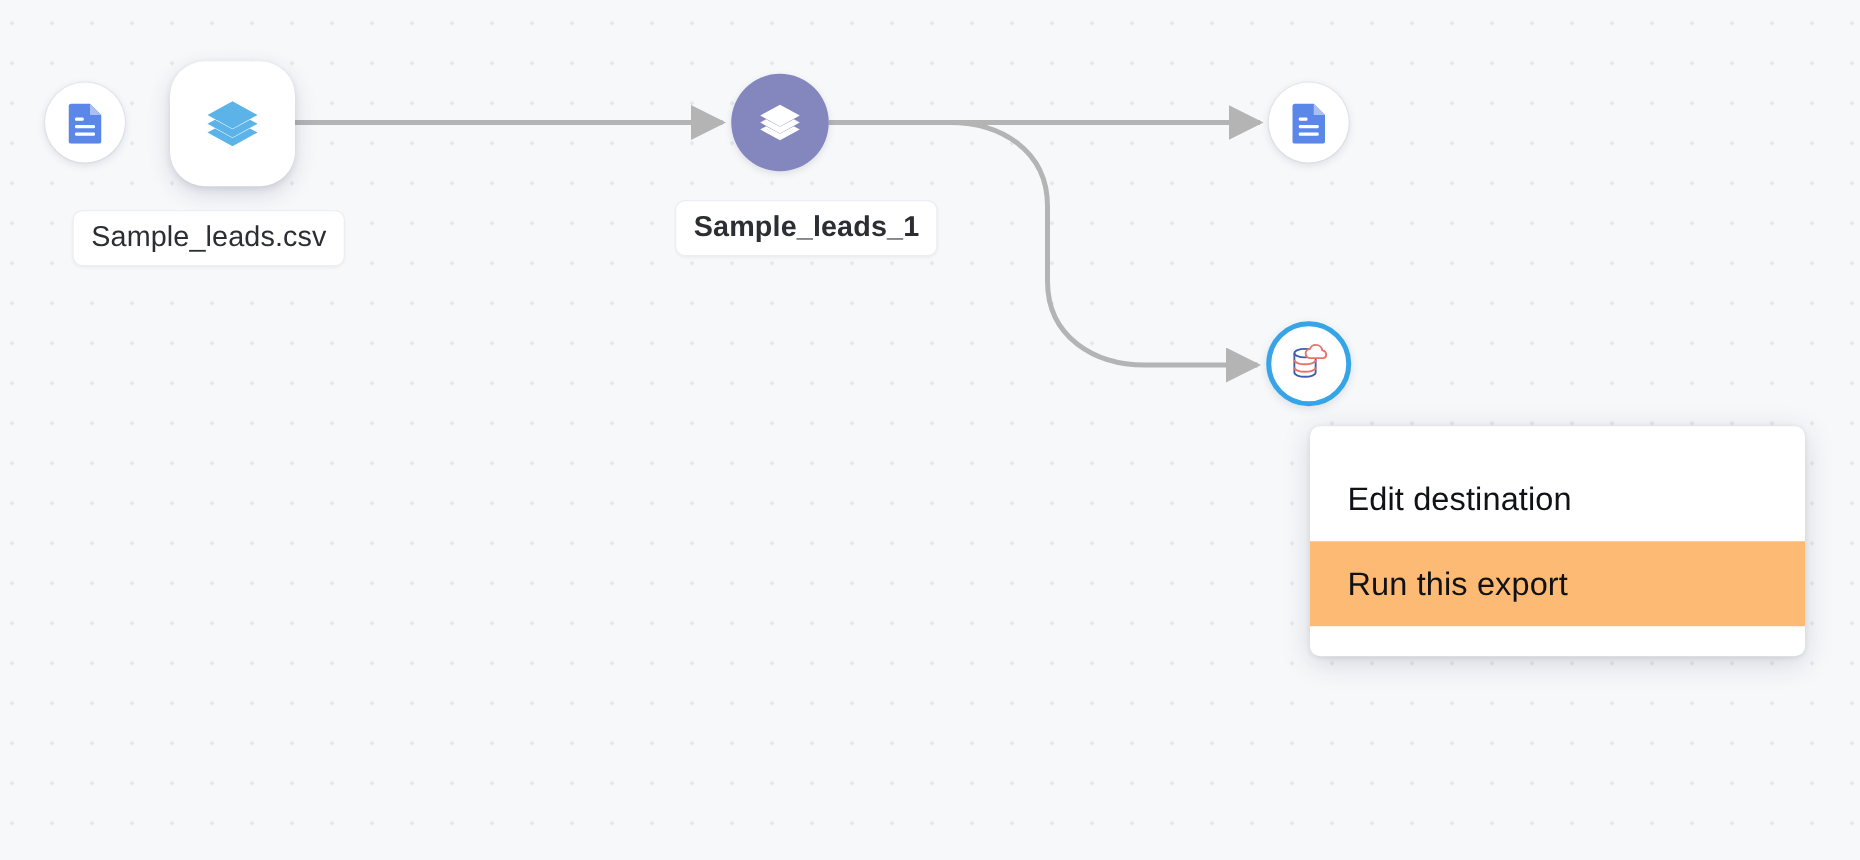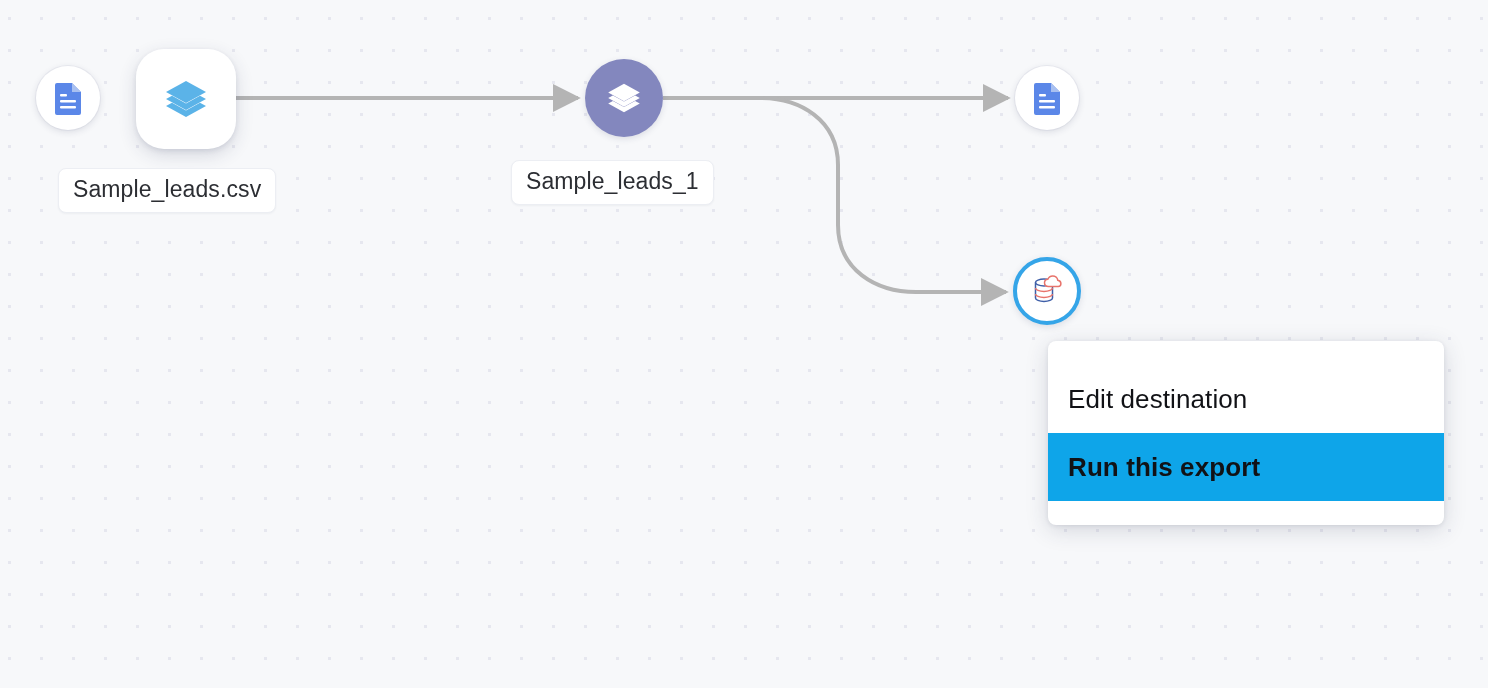--- a/index.html
+++ b/index.html
@@ -112,51 +112,51 @@
     letter-spacing: 0.1px;
     padding: 9px 14px 11px 14px;
     white-space: nowrap;
     box-shadow: 0 1px 2px rgba(42,50,85,0.05);
   }
   #label-source {
     left: 58px;
     top: 168px;
   }
   #label-transform {
-    left: 511px;
+    left: 540px;
     top: 160px;
+    font-weight: bold;
   }
 
   
   #context-menu {
     position: absolute;
     left: 1048px;
     top: 341px;
     width: 396px;
     background: #ffffff;
     border-radius: 8px;
     box-shadow: 0 5px 22px rgba(40, 48, 80, 0.17), 0 1px 4px rgba(40,48,80,0.10);
     padding: 24px 0 24px 0;
     overflow: hidden;
   }
   .menu-item {
     box-sizing: border-box;
     height: 68px;
     display: flex;
     align-items: center;
-    padding: 0 20px;
+    padding: 0 30px;
     font-size: 26px;
     color: #111216;
     letter-spacing: 0.1px;
     cursor: pointer;
     background: transparent;
   }
   .menu-item.is-active {
-    background: #0ea5e9;
-    font-weight: bold;
+    background: #fdba74;
   }
 </style>
 </head>
 <body>
 
 <div id="canvas">
 
   <svg id="edges" viewBox="0 0 1488 688" width="1488" height="688">
     <defs>
       <marker id="arrow" viewBox="0 0 10 10" refX="9" refY="5" markerWidth="7" markerHeight="7" orient="auto-start-reverse">

